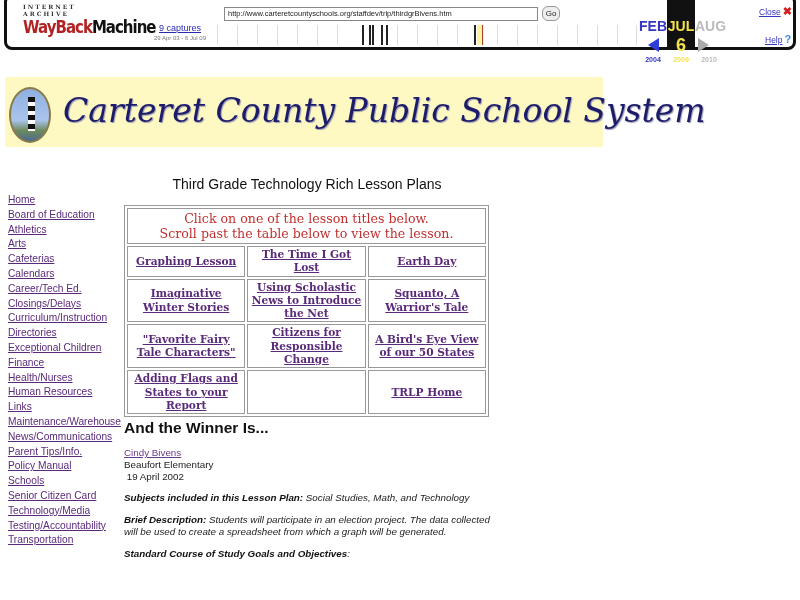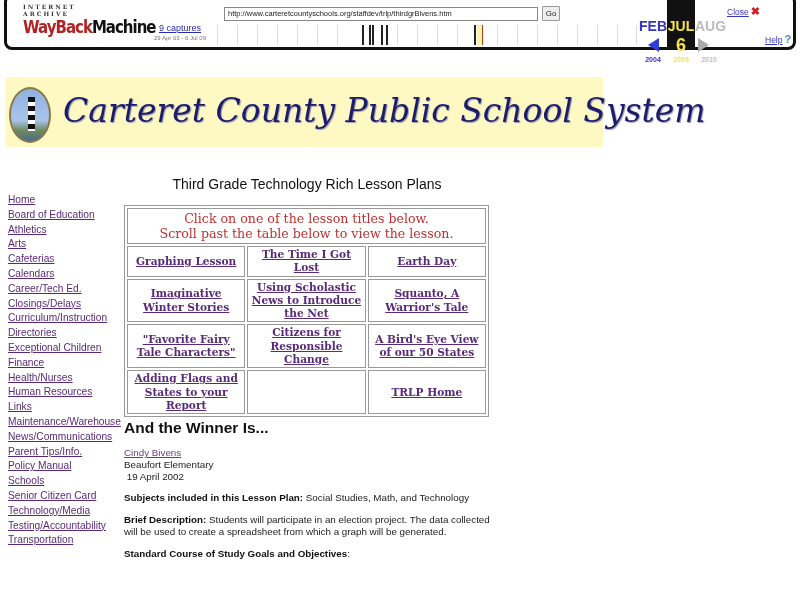--- a/index.html
+++ b/index.html
@@ -19,38 +19,38 @@
   .wb-captures { position: absolute; left: 138px; top: 26px; text-align: center; width: 70px; }
   .wb-captures a { font-size: 9px; color: #2a2ab0; text-decoration: underline; display: block; }
   .wb-captures .range { font-size: 6px; color: #777; margin-top: 2px; }
   .wb-url {
     position: absolute; left: 217px; top: 10px; width: 314px; height: 14px;
     border: 1px solid #888; font-size: 7.5px; padding: 1px 3px; color: #222; background: #fff;
     font-family: "Liberation Sans", sans-serif; white-space: nowrap; overflow: hidden;
   }
   .wb-go {
     position: absolute; left: 535px; top: 9px; width: 18px; height: 15px; border: 1px solid #999;
-    background: #eee; font-size: 8px; text-align: center; line-height: 13px; border-radius: 1px;
+    background: #eee; font-size: 8px; text-align: center; line-height: 13px; border-radius: 6px;
   }
   .wb-timeline { position: absolute; left: 210px; top: 28px; width: 420px; height: 22px; }
   .wb-timeline .tick { position: absolute; top: 0; width: 1px; height: 20px; background: #ddd; }
   .wb-timeline .cap { position: absolute; top: 0; width: 2px; height: 20px; background: #222; }
   .wb-timeline .cur { position: absolute; top: 0; width: 7px; height: 20px; background: #fdf3a0; }
   .wb-timeline .curline { position: absolute; top: 0; width: 1px; height: 20px; background: #a0462a; }
   .wb-cal { position: absolute; left: 632px; top: 0px; width: 86px; height: 50px; }
   .wb-cal .col { position: absolute; top: 0; width: 28px; text-align: center; font-weight: bold; }
   .wb-cal .prev { left: 0; color: #3535c0; }
   .wb-cal .cur { left: 28px; background: #111; color: #f3e34a; height: 50px; }
   .wb-cal .next { left: 56px; color: #bbb; }
   .wb-cal .mon { font-size: 14px; margin-top: 21px; }
   .wb-cal .day { font-size: 18px; height: 22px; line-height: 22px; }
   .wb-cal .yr { font-size: 7px; }
   .arrow-left { width: 0; height: 0; border-top: 7px solid transparent; border-bottom: 7px solid transparent; border-right: 11px solid #2f3ed8; margin: 4px auto 4px 9px; }
   .arrow-right { width: 0; height: 0; border-top: 7px solid transparent; border-bottom: 7px solid transparent; border-left: 11px solid #aaa; margin: 4px auto 4px 3px; }
-  .wb-close { position: absolute; left: 720px; top: 8px; font-size: 8.5px; }
+  .wb-close { position: absolute; left: 752px; top: 8px; font-size: 8.5px; }
   .wb-close a { color: #3535c0; text-decoration: underline; }
   .wb-close .x { color: #d02020; font-weight: bold; font-size: 11px; margin-left: 2px; }
   .wb-help { position: absolute; left: 758px; top: 36px; font-size: 8.5px; }
   .wb-help a { color: #3535c0; text-decoration: underline; }
   .wb-help .q { color: #3a8ee0; font-weight: bold; font-size: 11px; margin-left: 2px; }
 
   
   .banner {
     position: absolute; left: 5px; top: 77px; width: 598px; height: 70px; background: #fef9c3;
   }
@@ -82,21 +82,21 @@
   table.lessons td {
     border: 1px solid #999; text-align: center; vertical-align: middle; padding: 1px 2px;
     font-family: "DejaVu Serif", serif; font-size: 10.6px; font-weight: bold; line-height: 13.3px;
   }
   table.lessons td a { color: #5a2a7a; text-decoration: underline; }
   table.lessons td a.visited-blue { color: #25307a; }
   table.lessons td.intro { font-weight: normal; color: #c03030; font-size: 12.6px; line-height: 15px; padding: 2px; }
   .lesson-title { font-size: 15.5px; font-weight: bold; color: #111; margin-top: 2px; }
   .author { margin-top: 10px; font-size: 9.8px; line-height: 12px; }
   .author a { color: #6a3a8a; text-decoration: underline; }
-  .para { font-size: 9.8px; line-height: 12.5px; margin-top: 9px; width: 370px; }
+  .para { font-size: 9.8px; line-height: 12.5px; margin-top: 9px; width: 370px; font-style: italic; }
   .para b { color: #111; }
 </style>
 </head>
 <body>
 
 <div class="wb-bar">
   <div class="wb-logo">
     <div class="ia">INTERNET ARCHIVE</div>
     <div class="wm"><span class="w">WayBack</span><span class="m">Machine</span></div>
   </div>

